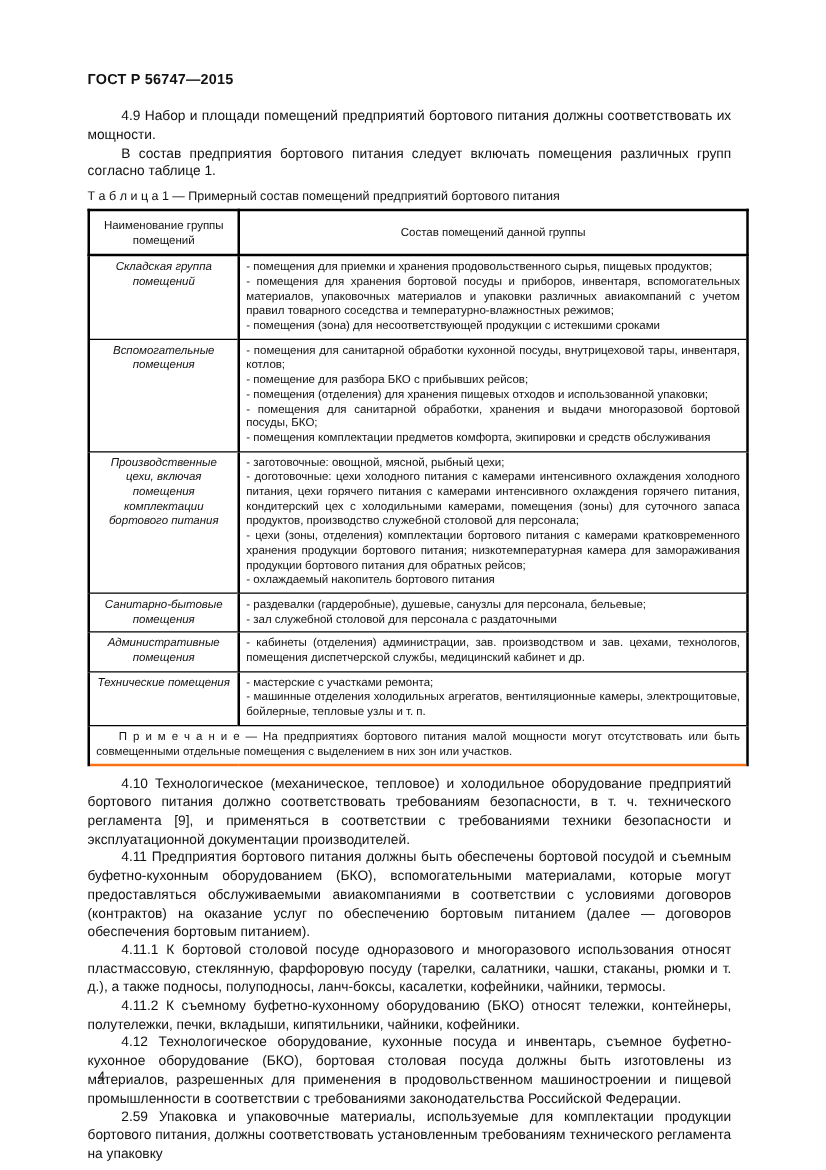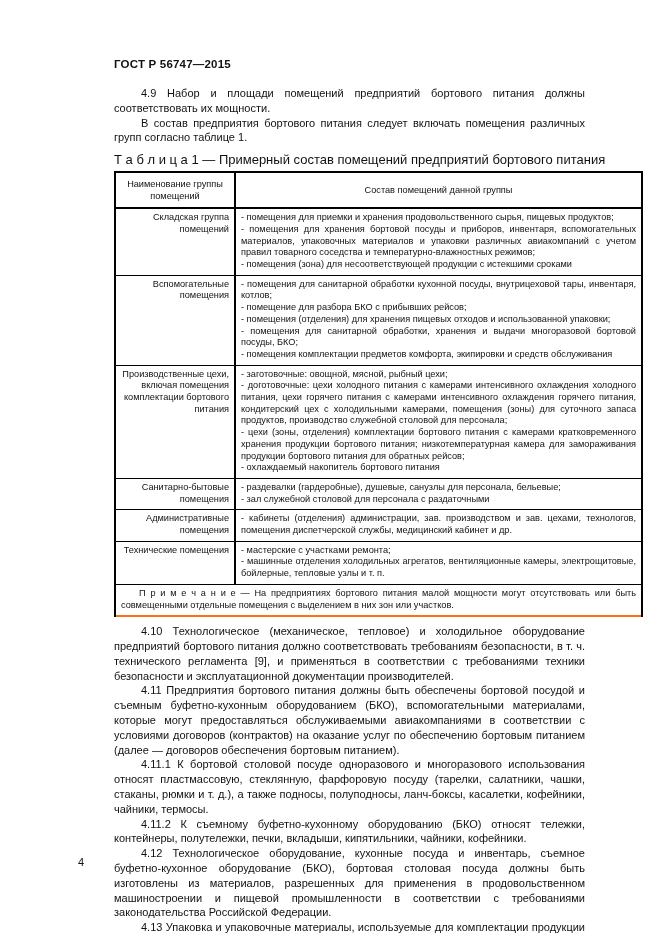--- a/index.html
+++ b/index.html
@@ -6,36 +6,36 @@
   html, body {
     width: 661px; height: 936px;
     background: #ffffff;
     font-family: "Liberation Sans", sans-serif;
     color: #111111;
     overflow: hidden;
   }
   .page {
     position: relative;
     width: 661px; height: 936px;
-    padding: 58px 76px 0 114px;
+    padding: 58px 76px 0 70px;
   }
   .doc-header {
     font-size: 11.5px;
     font-weight: bold;
     letter-spacing: 0.2px;
     margin-bottom: 16px;
   }
   .par {
     font-size: 11px;
     line-height: 14.8px;
     text-align: justify;
     text-indent: 27px;
   }
   .table-caption {
-    font-size: 13px;
+    font-size: 10px;
     margin-top: 7px;
     margin-bottom: 4px;
     white-space: nowrap;
   }
   table.gost-table {
     width: 529px;
     border-collapse: collapse;
     table-layout: fixed;
     border: 2px solid #f97316;
   }
@@ -51,21 +51,21 @@
   }
   table.gost-table td {
     border: 1.5px solid #000;
     border-left-width: 2px;
     border-right-width: 2px;
     font-size: 9.2px;
     line-height: 11.7px;
     vertical-align: top;
     padding: 3px 5px 4px 5px;
   }
-  td.cell-name { text-align: right; }
+  td.cell-name { text-align: center; font-style: italic; }
   td.cell-content {
     text-align: justify;
     white-space: pre-line;
   }
   td.note-cell {
     text-indent: 18px;
     text-align: justify;
   }
   .after-table { margin-top: 7px; }
   .page-number {
@@ -138,17 +138,17 @@
         <td class="note-cell" colspan="2">П р и м е ч а н и е — На предприятиях бортового питания малой мощности могут отсутствовать или быть совмещенными отдельные помещения с выделением в них зон или участков.</td>
       </tr>
     </tbody>
   </table>
 
   <p class="par after-table">4.10 Технологическое (механическое, тепловое) и холодильное оборудование предприятий бортового питания должно соответствовать требованиям безопасности, в т. ч. технического регламента [9], и применяться в соответствии с требованиями техники безопасности и эксплуатационной документации производителей.</p>
   <p class="par">4.11 Предприятия бортового питания должны быть обеспечены бортовой посудой и съемным буфетно-кухонным оборудованием (БКО), вспомогательными материалами, которые могут предоставляться обслуживаемыми авиакомпаниями в соответствии с условиями договоров (контрактов) на оказание услуг по обеспечению бортовым питанием (далее — договоров обеспечения бортовым питанием).</p>
   <p class="par">4.11.1 К бортовой столовой посуде одноразового и многоразового использования относят пластмассовую, стеклянную, фарфоровую посуду (тарелки, салатники, чашки, стаканы, рюмки и т. д.), а также подносы, полуподносы, ланч-боксы, касалетки, кофейники, чайники, термосы.</p>
   <p class="par">4.11.2 К съемному буфетно-кухонному оборудованию (БКО) относят тележки, контейнеры, полутележки, печки, вкладыши, кипятильники, чайники, кофейники.</p>
   <p class="par">4.12 Технологическое оборудование, кухонные посуда и инвентарь, съемное буфетно-кухонное оборудование (БКО), бортовая столовая посуда должны быть изготовлены из материалов, разрешенных для применения в продовольственном машиностроении и пищевой промышленности в соответствии с требованиями законодательства Российской Федерации.</p>
-  <p class="par">4.13 Упаковка и упаковочные материалы, используемые для комплектации продукции бортового питания, должны соответствовать установленным требованиям технического регламента на упаковку</p>
+  <p class="par">2.59 Упаковка и упаковочные материалы, используемые для комплектации продукции бортового питания, должны соответствовать установленным требованиям технического регламента на упаковку</p>
 
   <div class="page-number">4</div>
 
 </div>
 
 </body></html>

